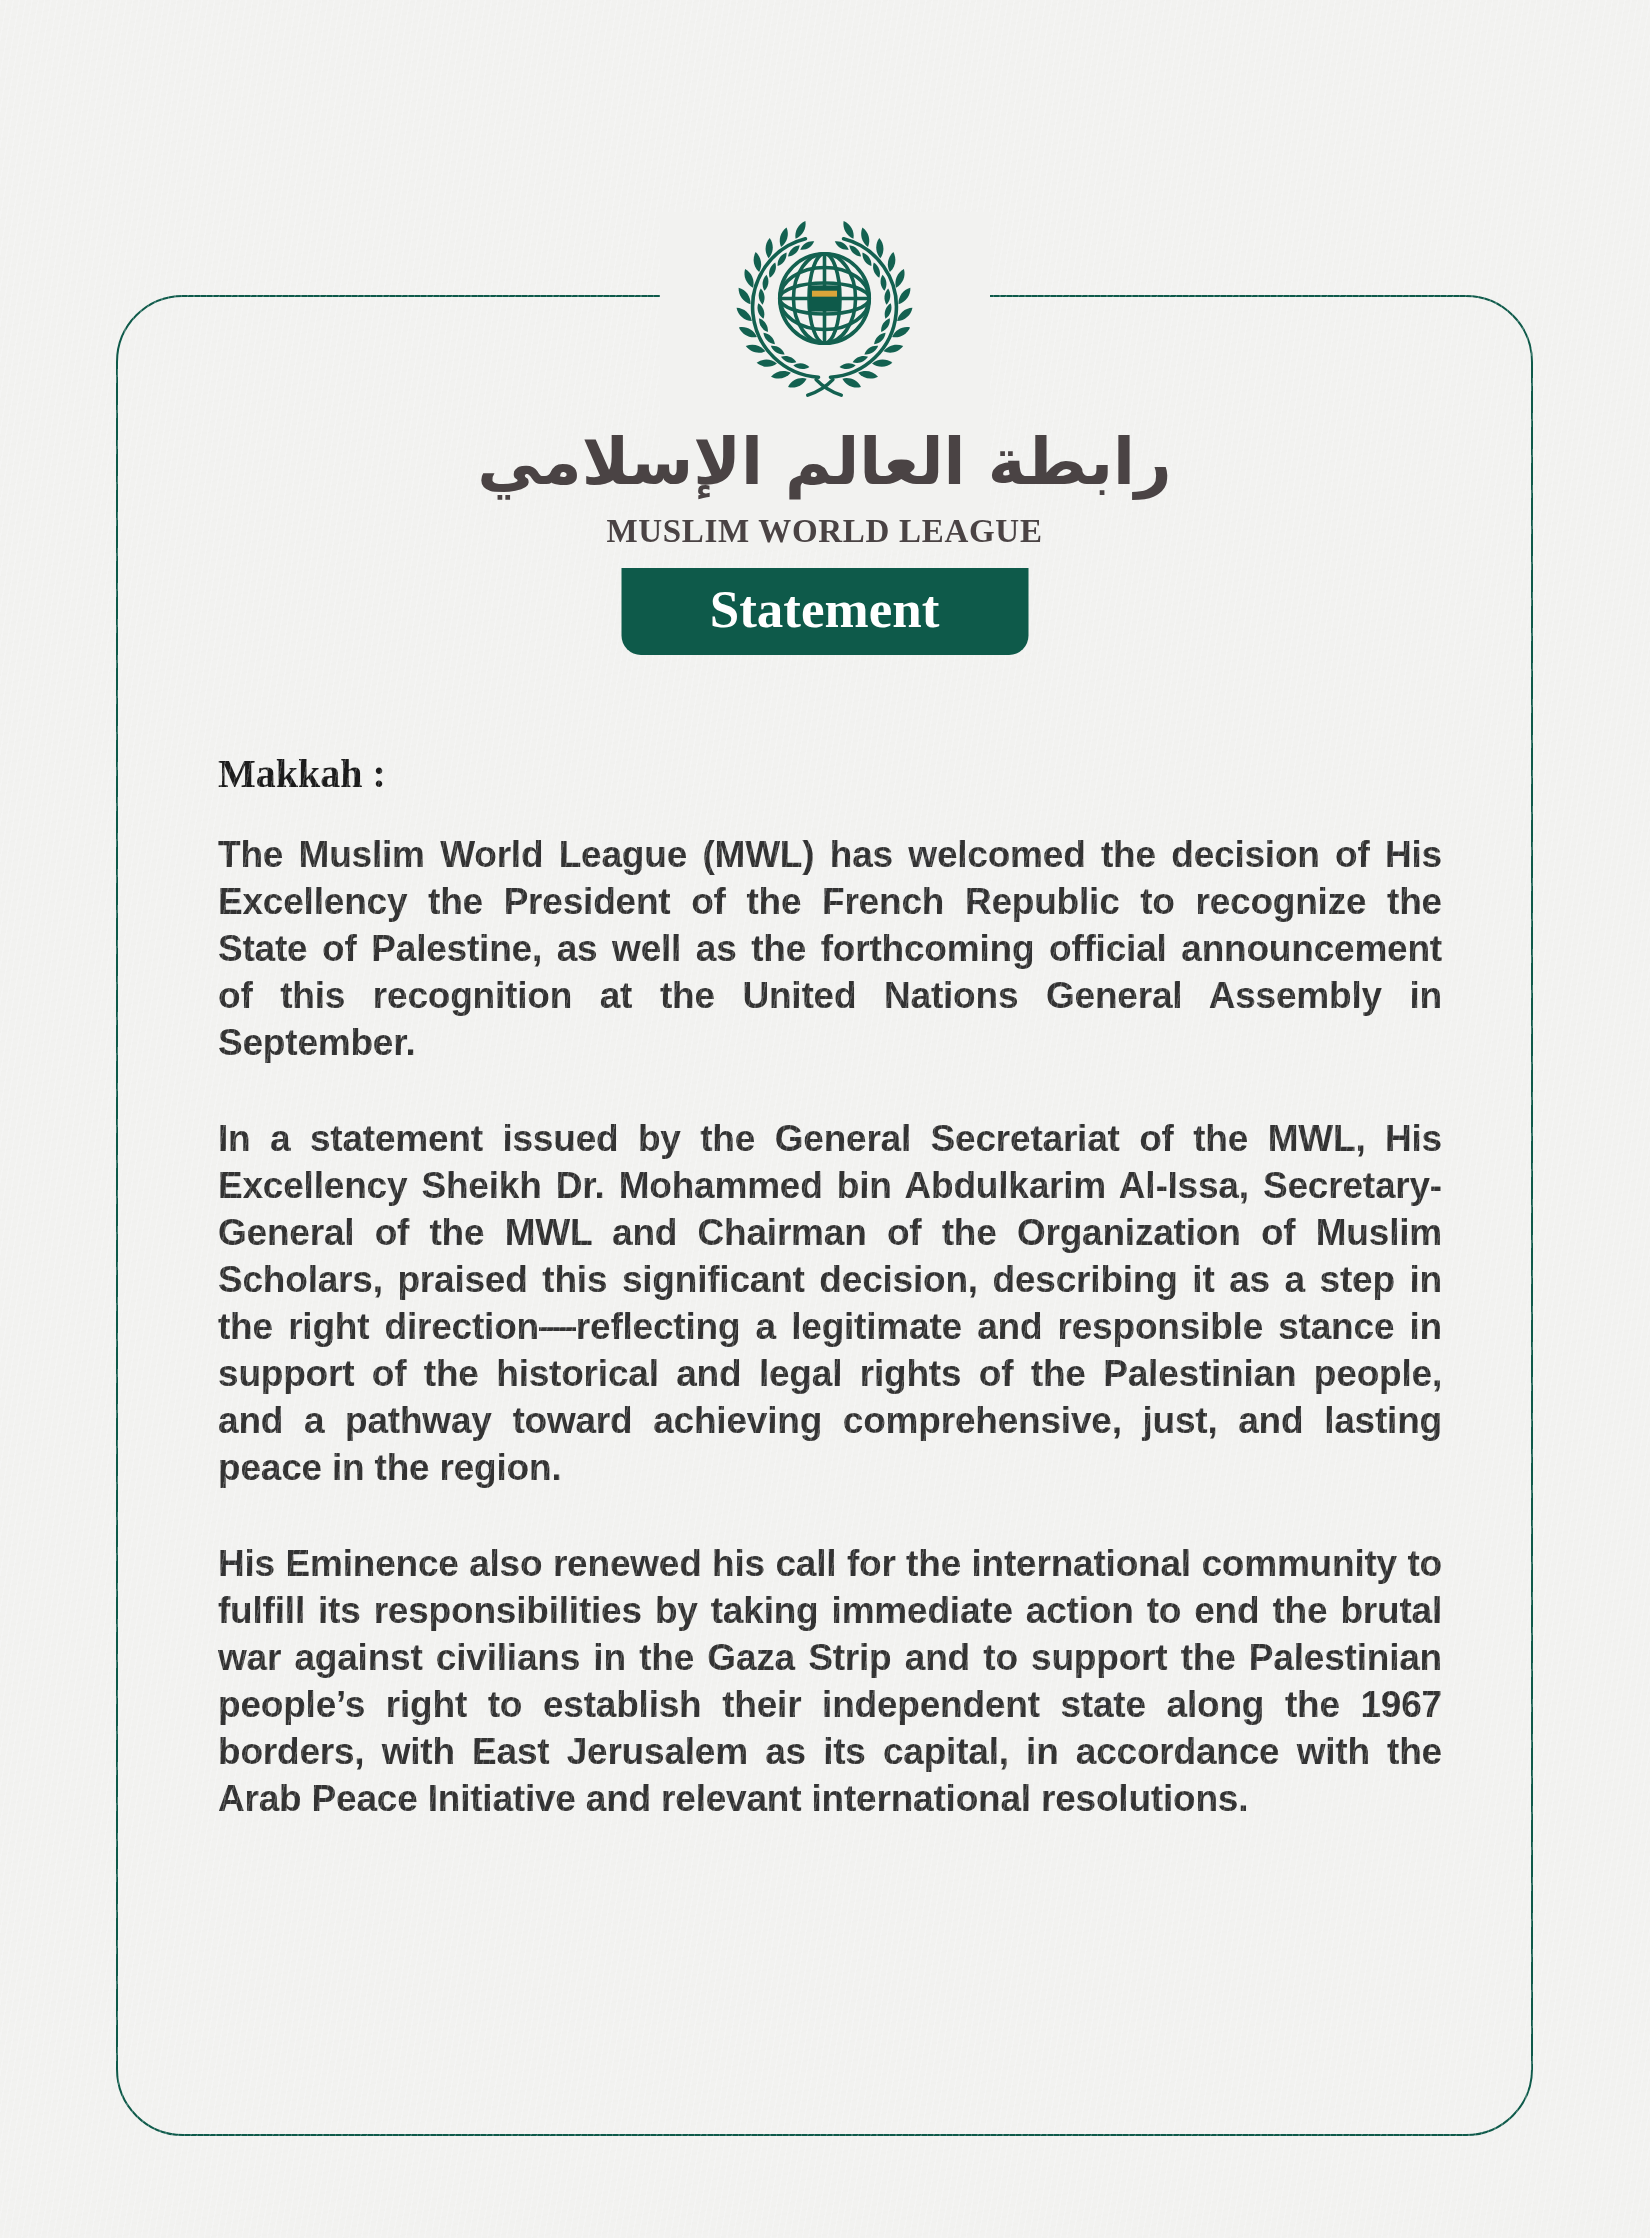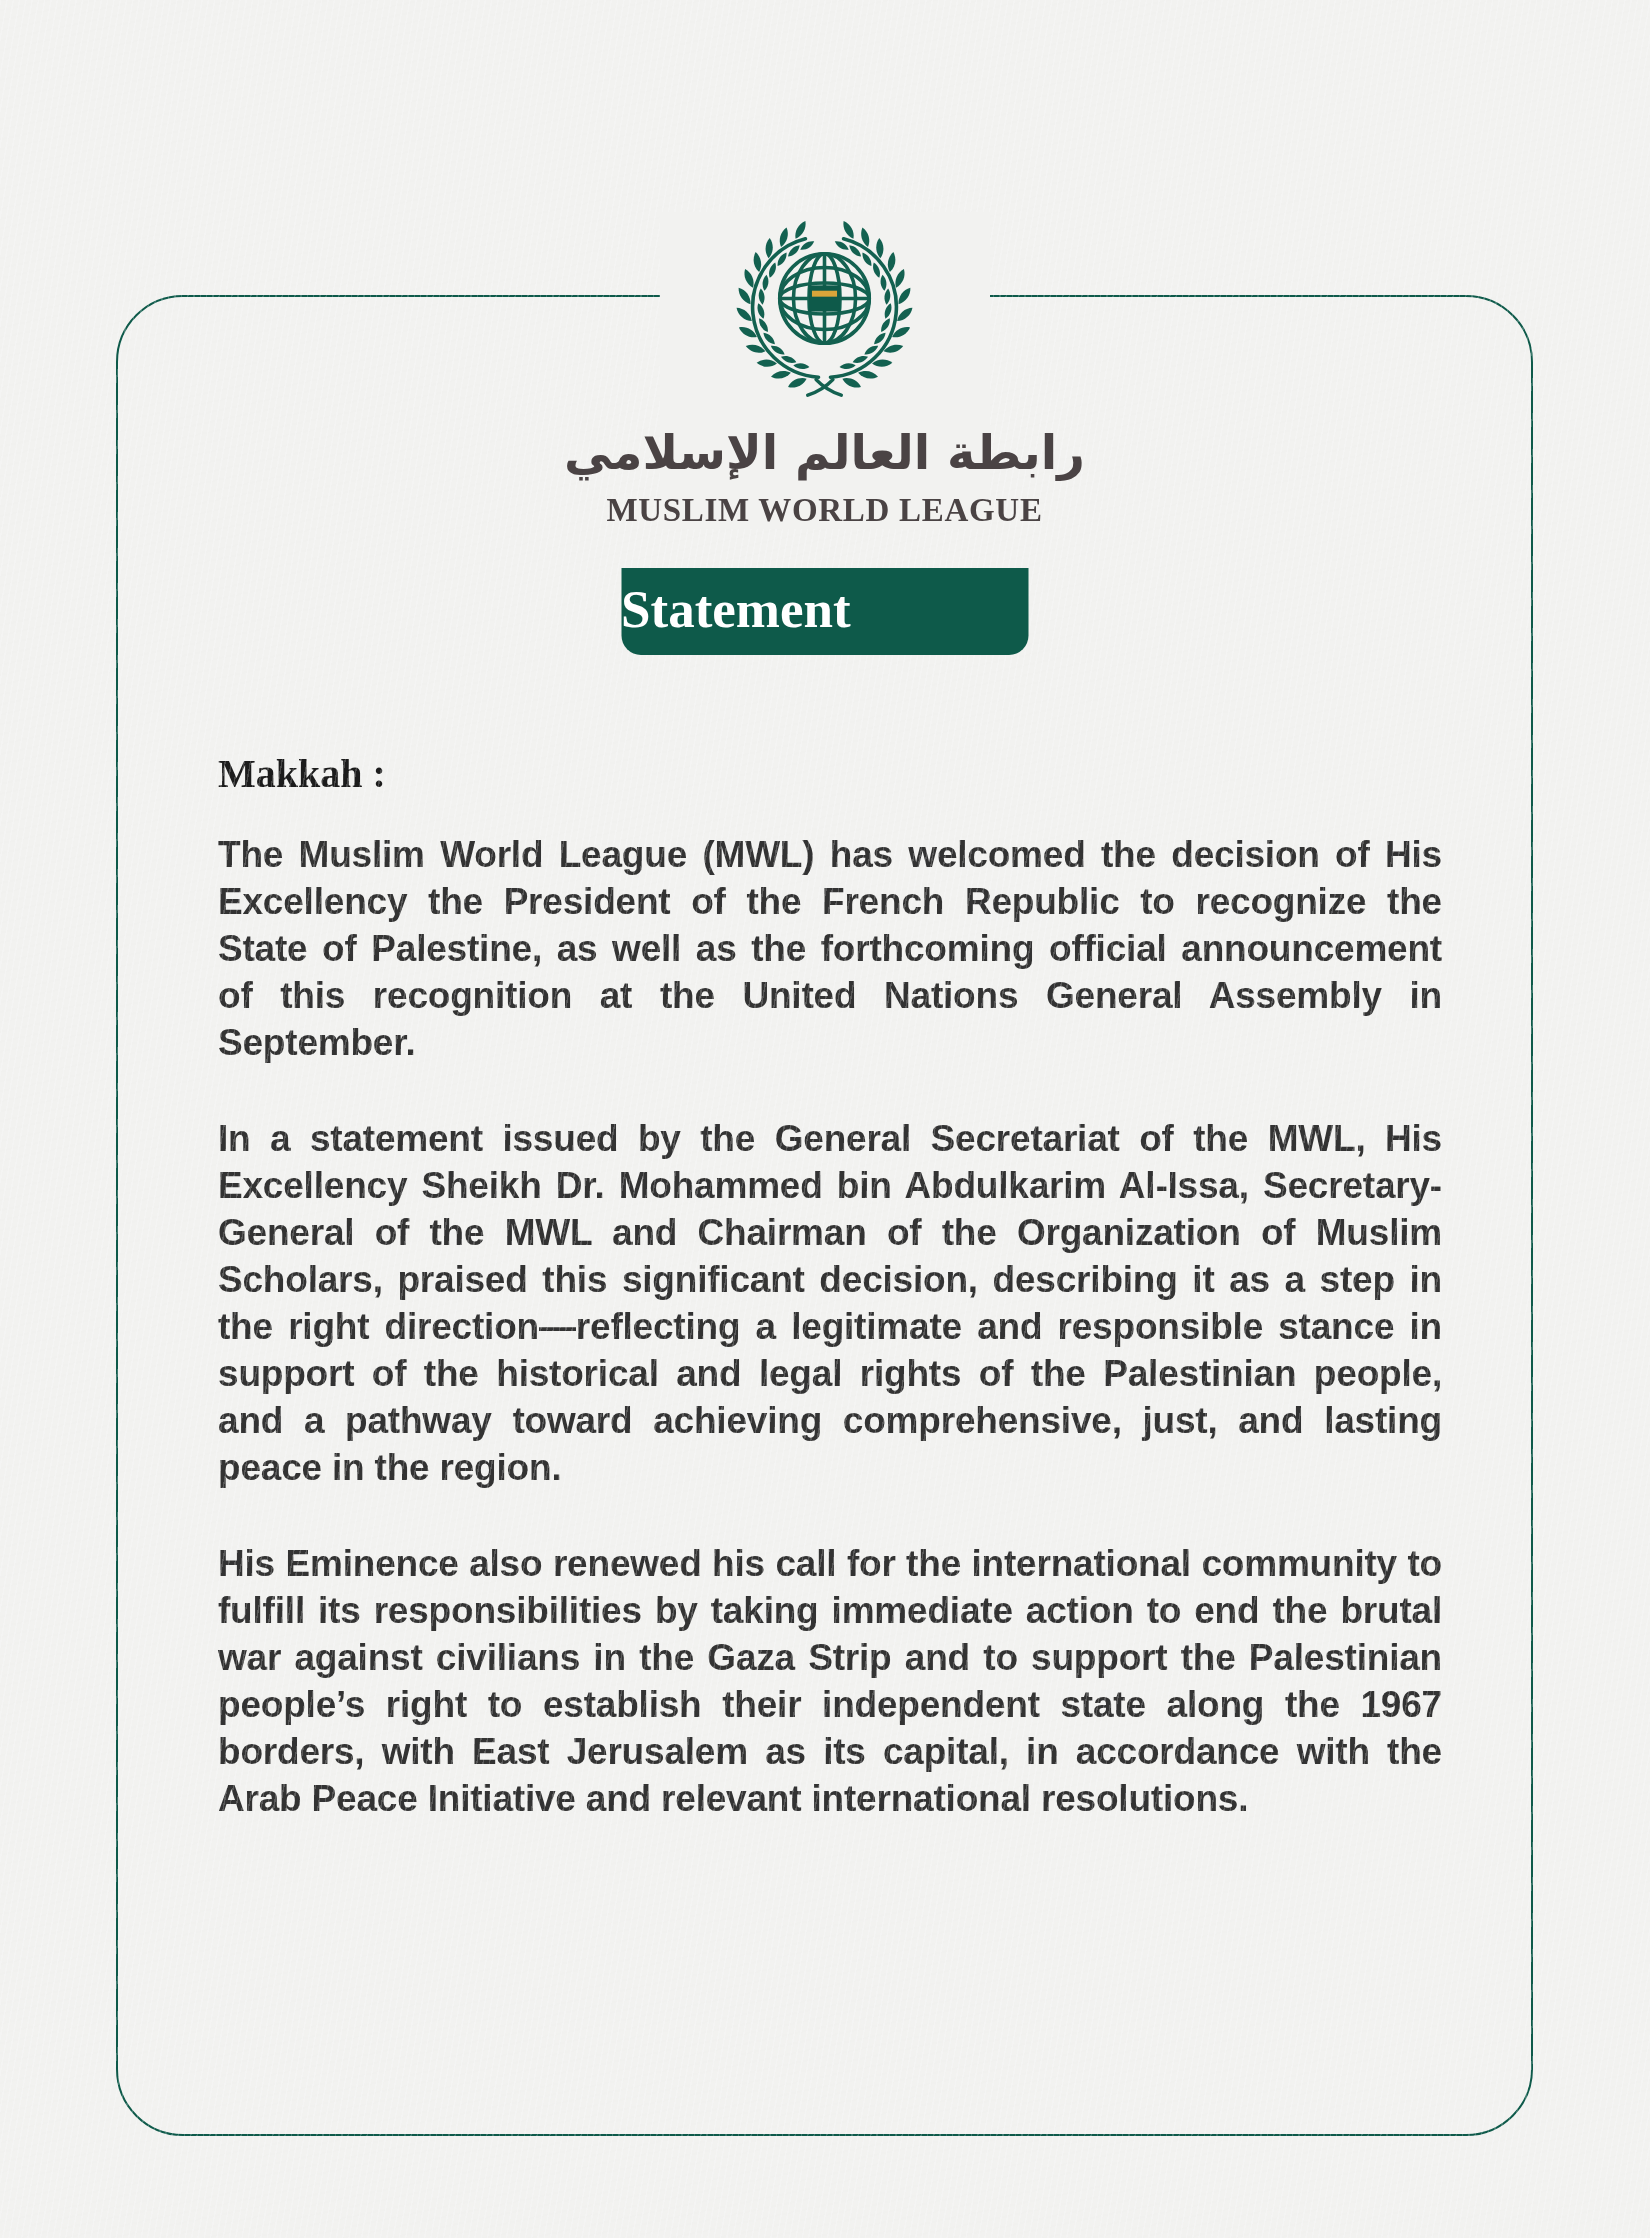--- a/index.html
+++ b/index.html
@@ -49,21 +49,21 @@
     display:flex; flex-direction:column; align-items:center;
     z-index:2;
   }
   .logo-head svg{display:block;}
 
   .arabic-name{
     direction:rtl;
     margin-top:11px;
     font-family:"DejaVu Sans",sans-serif;
     font-weight:700;
-    font-size:48px;
+    font-size:64px;
     line-height:1.3;
     color:var(--org-text);
     white-space:nowrap;
     text-align:center;
   }
   .english-name{
     margin-top:9px;
     font-family:"Liberation Serif",serif;
     font-weight:700;
     font-size:33px;
@@ -72,21 +72,21 @@
     white-space:nowrap;
   }
 
   .banner{
     position:absolute;
     left:50%; top:271px;
     transform:translateX(-50%);
     width:407px; height:87px;
     background:var(--brand-green);
     border-radius:0 0 19.4px 19.4px;
-    display:flex; align-items:center; justify-content:flex-start;
+    display:flex; align-items:center; justify-content:center;
     z-index:3;
   }
   .banner span{
     font-family:"Liberation Serif",serif;
     font-weight:700;
     font-size:53px;
     color:var(--banner-text);
     padding-bottom:5.5px;
   }
 

